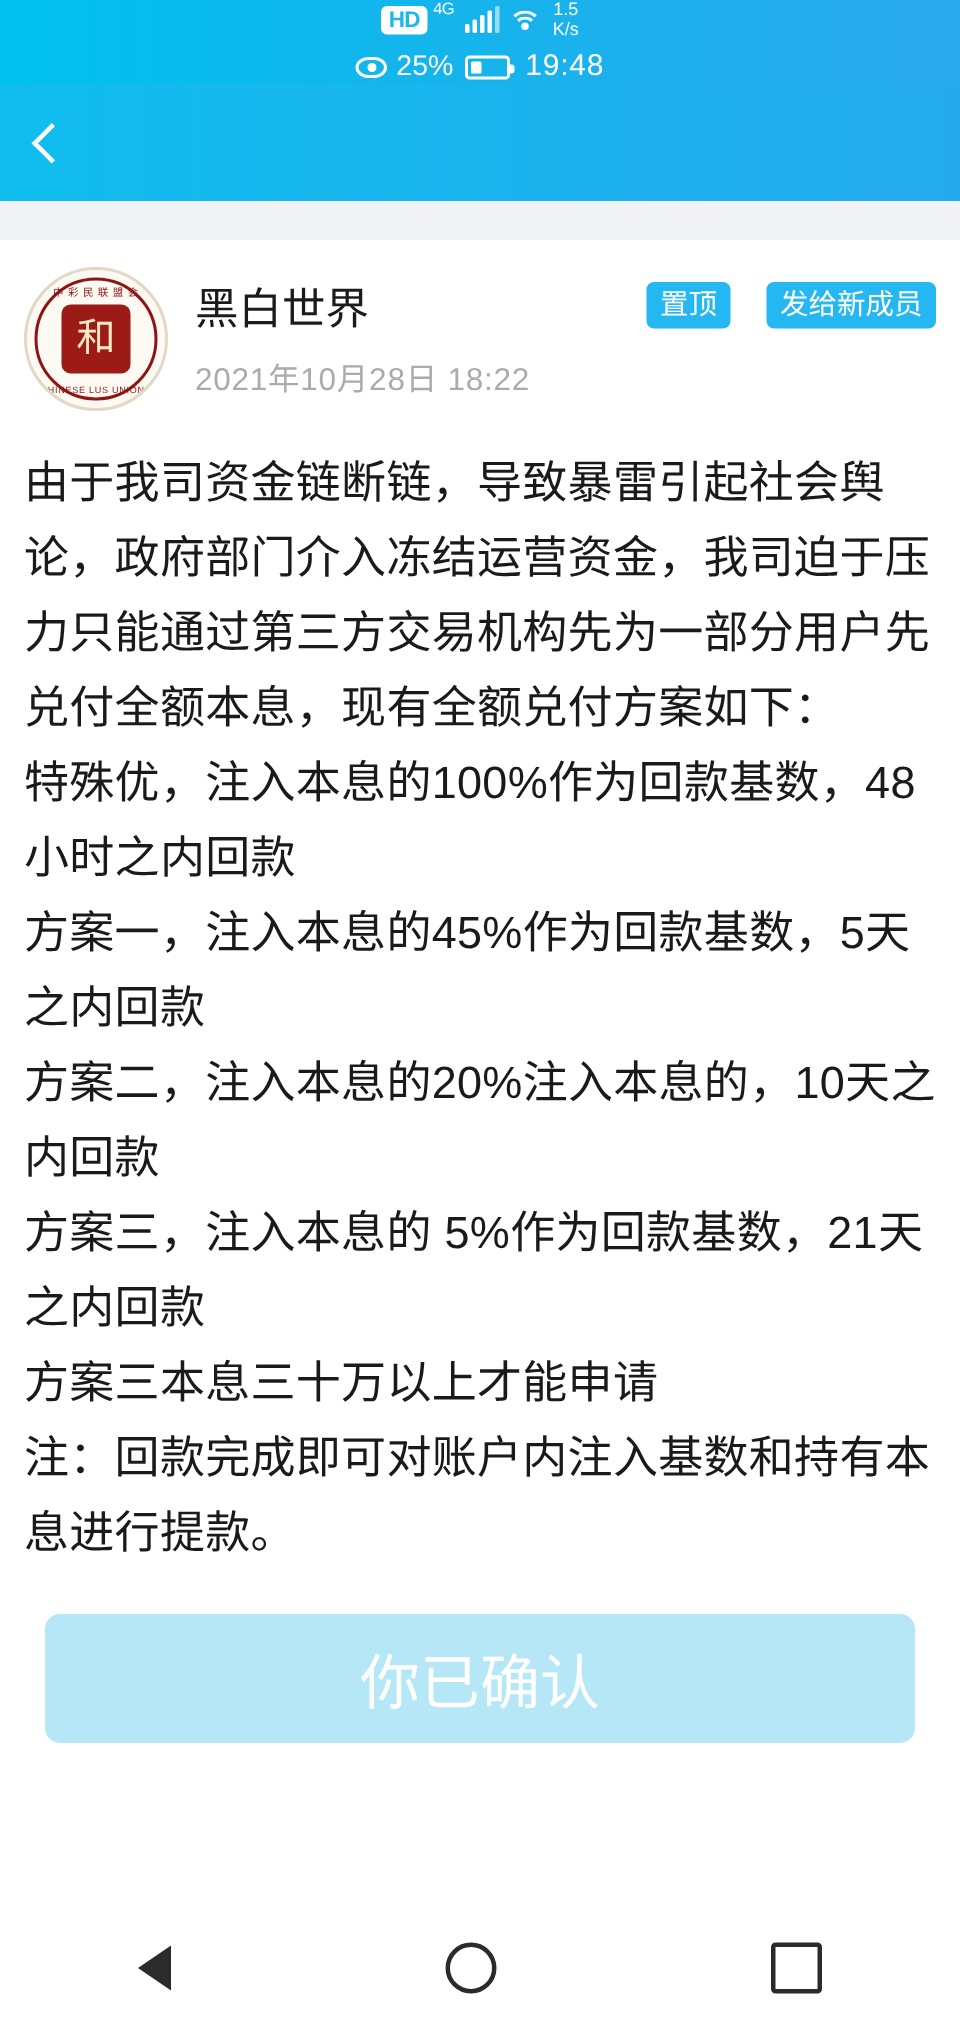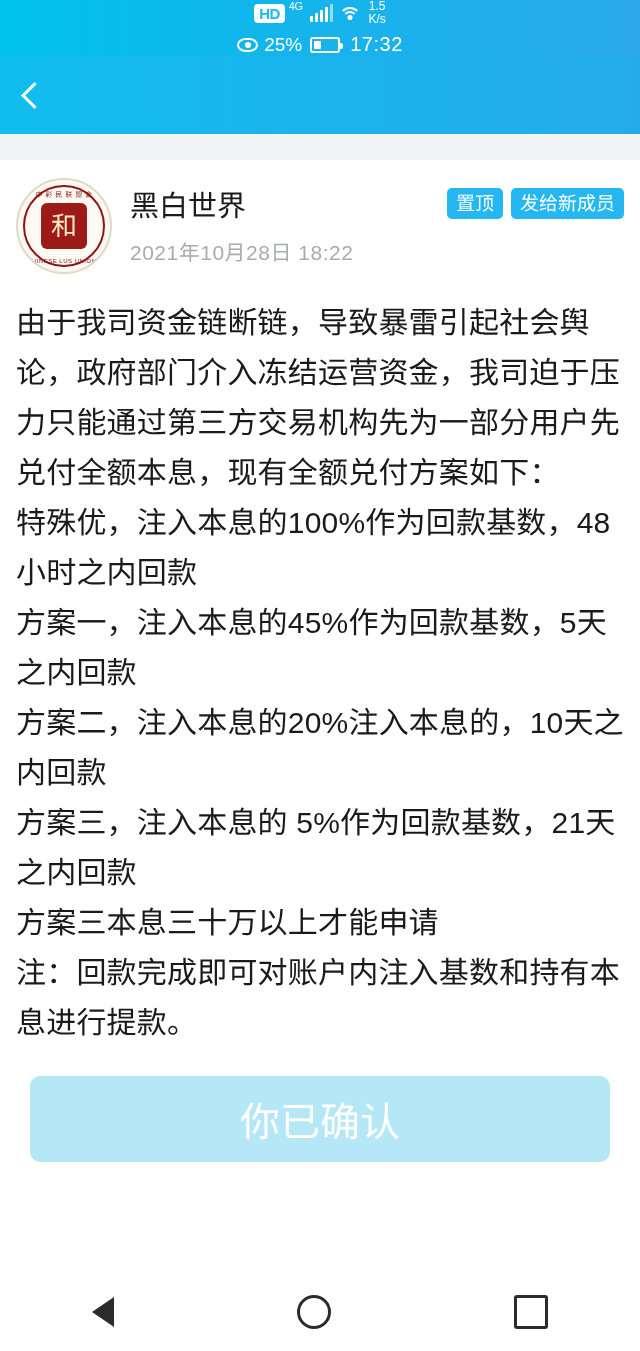--- a/index.html
+++ b/index.html
@@ -235,21 +235,21 @@
     align-items: center;
   }
   .author {
     font-size: 29px;
     color: #1b1b1b;
     font-weight: 400;
     flex: 1 1 auto;
   }
   .tags {
     display: flex;
-    gap: 8px;
+    gap: 24px;
     flex: 0 0 auto;
     align-items: center;
   }
   .tag {
     background: #24b7f2;
     color: #ffffff;
     font-size: 19px;
     border-radius: 5px;
     padding: 6px 9px;
     line-height: 1;
@@ -350,21 +350,21 @@
   <div class="sb-spacer"></div>
   <div class="sb-right">
     <span class="eye">
         <span class="outer"></span>
         <span class="pupil"></span>
       </span>
     <span>25%</span>
     <span class="batt">
         <span class="fill"></span>
       </span>
-    <span class="clock">17:32</span>
+    <span class="clock">19:48</span>
   </div>
 </div>
 
 <div class="appbar">
   <div class="back-arrow"></div>
 </div>
 
 <div class="gap"></div>
 
 <div class="card">

